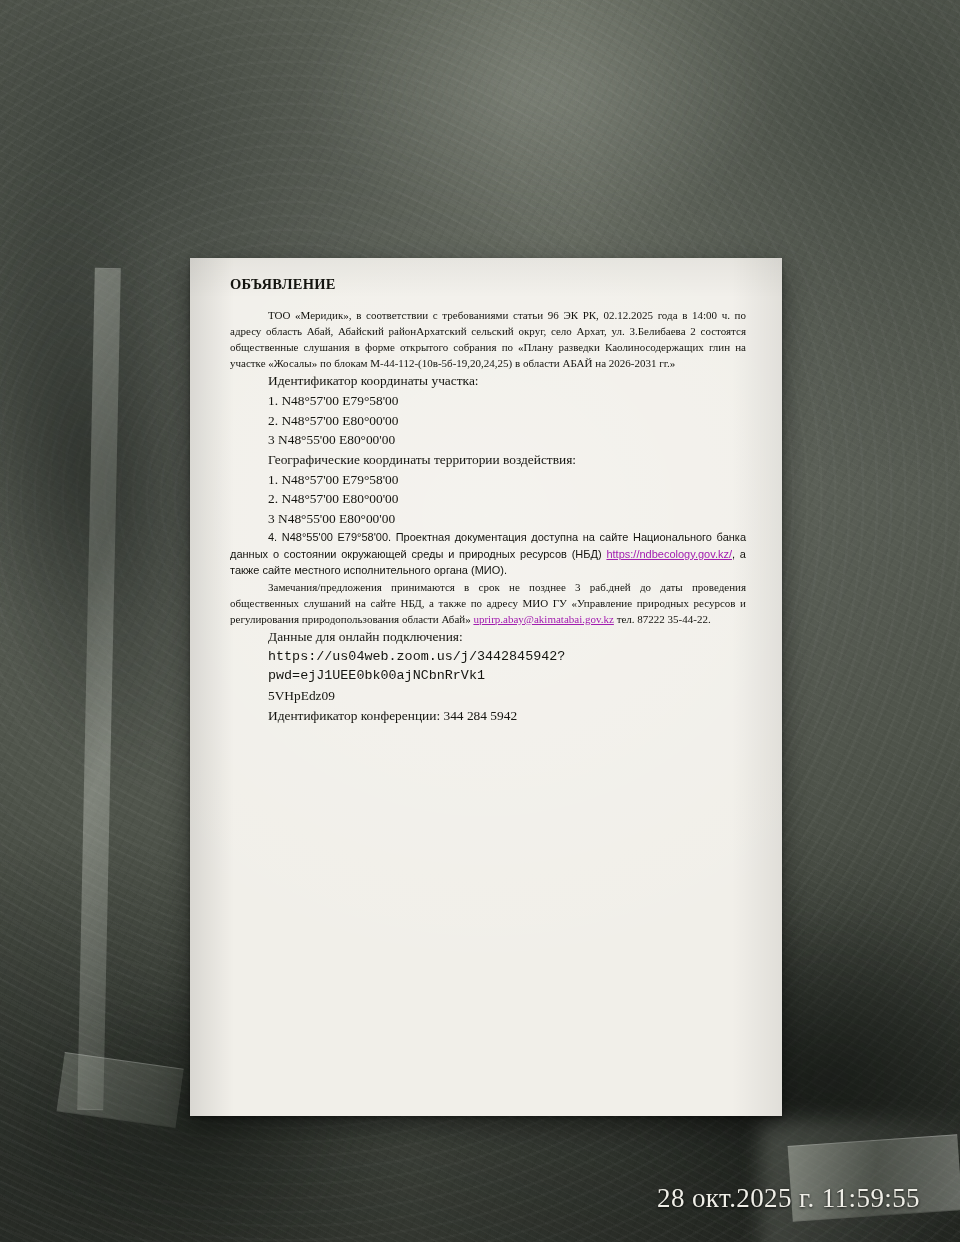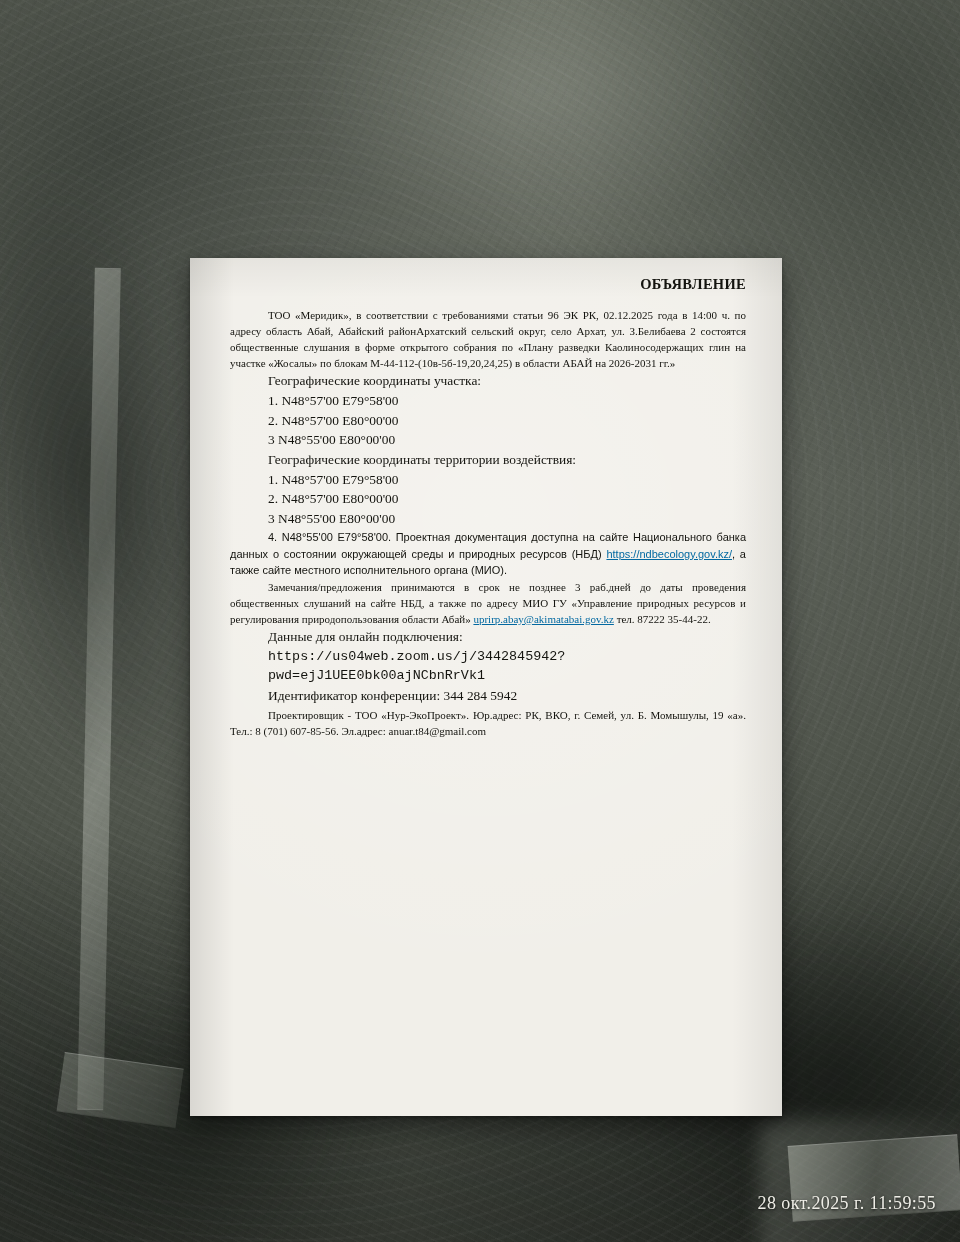--- a/index.html
+++ b/index.html
@@ -98,21 +98,21 @@
       radial-gradient(120% 80% at 50% 30%, rgba(255,255,255,.25), rgba(255,255,255,0) 70%);
     pointer-events: none;
   }
   .sheet-inner {
     position: relative;
     z-index: 2;
     padding: 18px 36px 0 40px;
     color: #14140f;
   }
   .doc-title {
-    text-align: right;
+    text-align: left;
     font-weight: bold;
     font-size: 14.5px;
     letter-spacing: .3px;
     margin: 0 0 14px 0;
   }
   p.body {
     margin: 1px 0 0 0;
     font-size: 11px;
     line-height: 1.465;
     text-align: justify;
@@ -122,38 +122,38 @@
   }
   .line {
     font-size: 13.4px;
     line-height: 1.465;
     text-indent: 38px;
   }
   .line.num {
     text-indent: 38px;
   }
   .link {
-    color: #0369a1;
+    color: #a21caf;
   }
 
   
   .alt {
     font-family: "Liberation Sans", sans-serif;
     font-size: 12.6px;
     line-height: 1.50;
   }
 
   
   #timestamp {
     position: absolute;
-    right: 24px;
+    right: 40px;
     bottom: 28px;
     color: #efeee7;
     font-family: "Liberation Serif", serif;
-    font-size: 18px;
+    font-size: 27px;
     letter-spacing: .4px;
     text-shadow: 0 1px 3px rgba(0,0,0,.85);
   }
 </style>
 </head>
 <body>
 
 <div id="photo">
 
   <div class="stain s1"></div>
@@ -166,37 +166,37 @@
   <div class="tape t-botleft"></div>
   <div class="tape t-right"></div>
 
   <div id="sheet">
     <div class="sheet-inner">
 
       <div class="doc-title">ОБЪЯВЛЕНИЕ</div>
 
       <p class="body">ТОО «Меридик», в соответствии с требованиями статьи 96 ЭК РК, 02.12.2025 года в 14:00 ч. по адресу область Абай, Абайский районАрхатский сельский округ, село Архат, ул. З.Белибаева 2 состоятся общественные слушания в форме открытого собрания по «Плану разведки Каолиносодержащих глин на участке «Жосалы» по блокам М-44-112-(10в-5б-19,20,24,25) в области АБАЙ на 2026-2031 гг.»</p>
 
-      <div class="line">Географические координаты участка:</div>
+      <div class="line">Идентификатор координаты участка:</div>
       <div class="line num">1. N48°57'00 E79°58'00</div>
       <div class="line num">2. N48°57'00 E80°00'00</div>
       <div class="line num">3 N48°55'00 E80°00'00</div>
 
       <div class="line">Географические координаты территории воздействия:</div>
       <div class="line num">1. N48°57'00 E79°58'00</div>
       <div class="line num">2. N48°57'00 E80°00'00</div>
       <div class="line num">3 N48°55'00 E80°00'00</div>
 
       <p class="body alt"><span>4.  N48°55'00  E79°58'00.   Проектная документация доступна на сайте Национального банка данных о состоянии окружающей среды и природных ресурсов (НБД) </span><a class="link" href="#">https://ndbecology.gov.kz/</a><span>, а также сайте местного исполнительного органа (МИО).</span></p>
 
       <p class="body"><span>Замечания/предложения принимаются в срок не позднее 3 раб.дней до даты проведения общественных слушаний на сайте НБД, а также по адресу МИО ГУ «Управление природных ресурсов и регулирования природопользования области Абай» </span><a class="link" href="#">uprirp.abay@akimatabai.gov.kz</a><span> тел. 87222 35-44-22.</span></p>
 
       <div class="line">Данные для онлайн подключения:</div>
       <div class="line" style="text-indent:0; padding-left:38px;font-family:Liberation Mono, monospace;">https://us04web.zoom.us/j/3442845942?pwd=ejJ1UEE0bk00ajNCbnRrVk1</div>
+      <div class="line" style="text-indent:0; padding-left:38px;">5VHpEdz09</div>
       <div class="line">Идентификатор конференции: 344 284 5942</div>
 
-      <p class="body">Проектировщик - ТОО «Нур-ЭкоПроект». Юр.адрес: РК, ВКО, г. Семей, ул. Б. Момышулы, 19 «а». Тел.: 8 (701) 607-85-56. Эл.адрес: anuar.t84@gmail.com</p>
 
     </div>
   </div>
 
   <div id="timestamp">28 окт.2025 г. 11:59:55</div>
 </div>
 
 </body></html>

